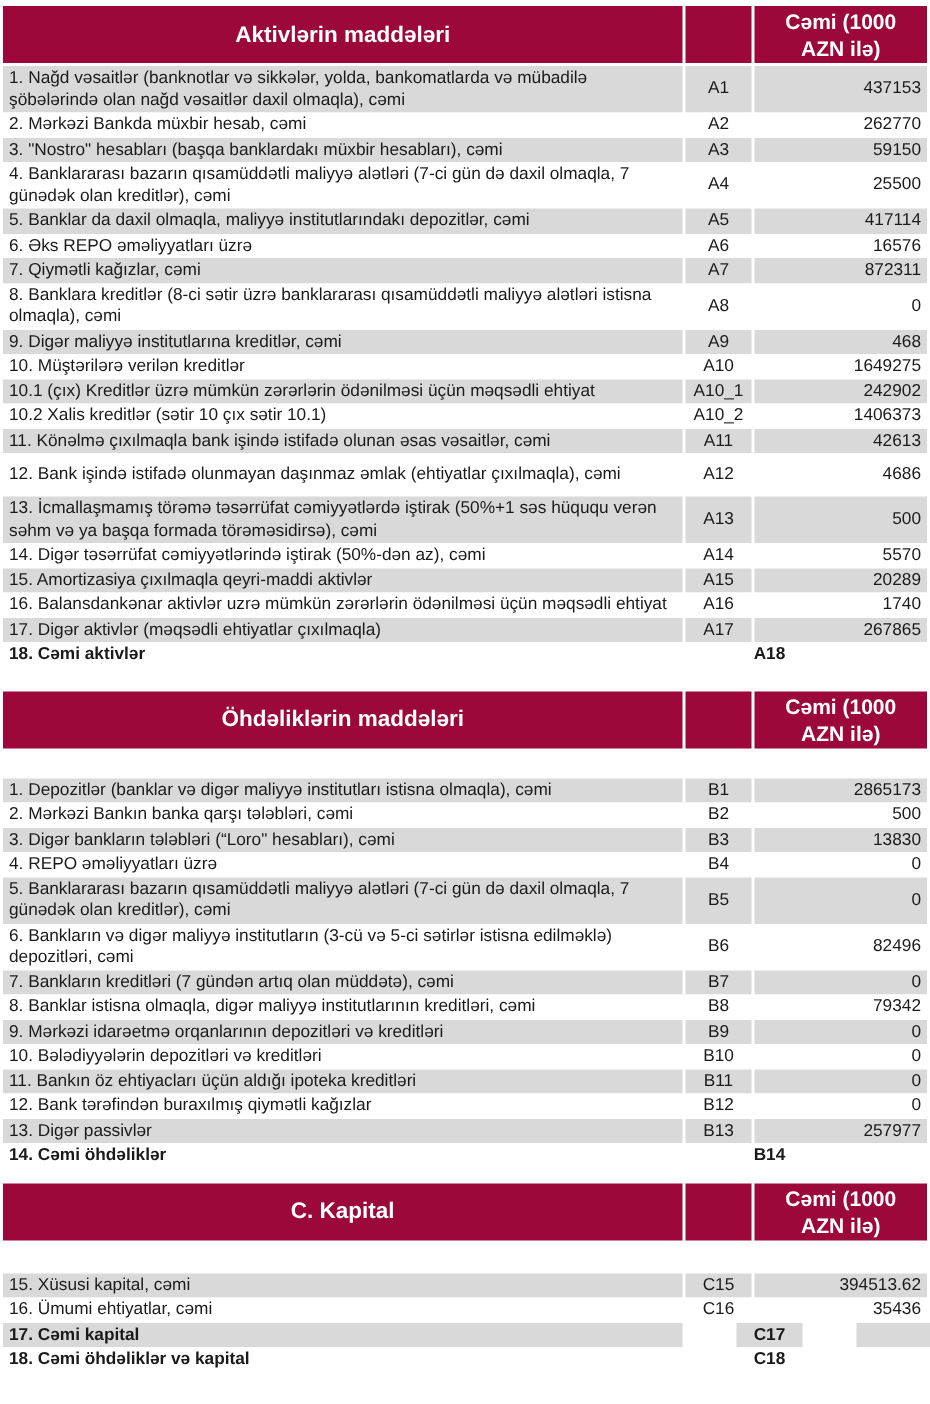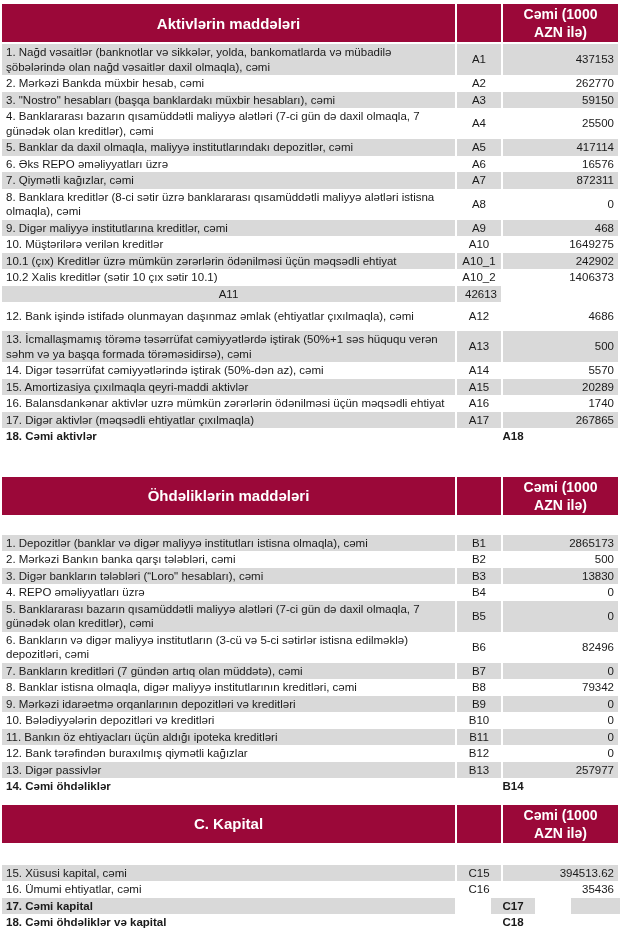--- a/index.html
+++ b/index.html
@@ -13,21 +13,21 @@
     color: var(--body-text, #1a1a1a);
   }
   .page {
     box-sizing: border-box;
     width: 620px;
     min-height: 936px;
     padding: 4px 2px 6px 2px;
     background: #ffffff;
   }
   .tbl { width: 100%; }
-  .sec-gap-1 { margin-top: 32px; }
+  .sec-gap-1 { margin-top: 16px; }
   .sec-gap-2 { margin-top: 10px; }
 
   .hdr, .row {
     display: grid;
     grid-template-columns: 453px 44px 115px;
     column-gap: 2px;
     width: 616px;
   }
   .hdr { margin-bottom: 2px; }
   .hdr .hcell {
@@ -136,20 +136,21 @@
           <div class="cell c-label">10.1 (çıx) Kreditlər üzrə mümkün zərərlərin ödənilməsi üçün məqsədli ehtiyat</div>
           <div class="cell c-code">A10_1</div>
           <div class="cell c-value">242902</div>
         </div>
         <div class="row">
           <div class="cell c-label">10.2 Xalis kreditlər (sətir 10 çıx sətir 10.1)</div>
           <div class="cell c-code">A10_2</div>
           <div class="cell c-value">1406373</div>
         </div>
         <div class="row shade">
+          <div class="cell c-label">11. Könəlmə çıxılmaqla bank işində istifadə olunan əsas vəsaitlər, cəmi</div>
           <div class="cell c-code">A11</div>
           <div class="cell c-value">42613</div>
         </div>
         <div class="row tall">
           <div class="cell c-label">12. Bank işində istifadə olunmayan daşınmaz əmlak (ehtiyatlar çıxılmaqla), cəmi</div>
           <div class="cell c-code">A12</div>
           <div class="cell c-value">4686</div>
         </div>
         <div class="row shade">
           <div class="cell c-label">13. İcmallaşmamış törəmə təsərrüfat cəmiyyətlərdə iştirak (50%+1 səs hüququ verən səhm və ya başqa formada törəməsidirsə), cəmi</div>

